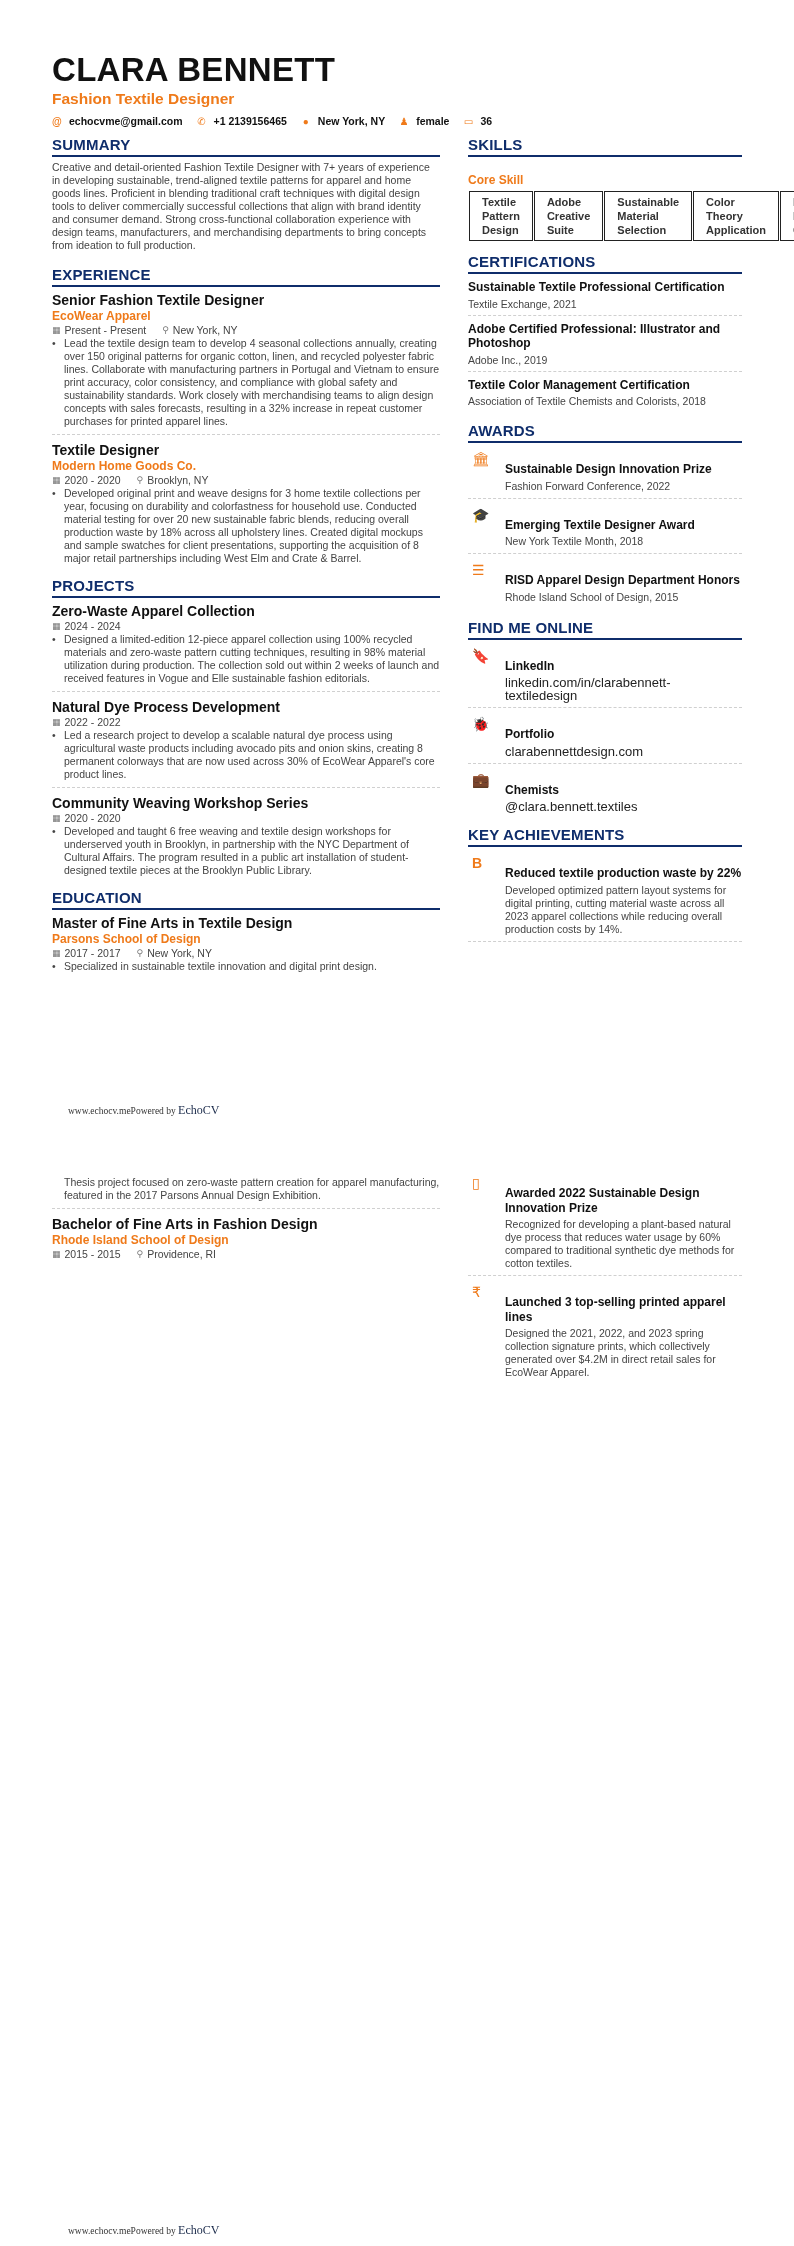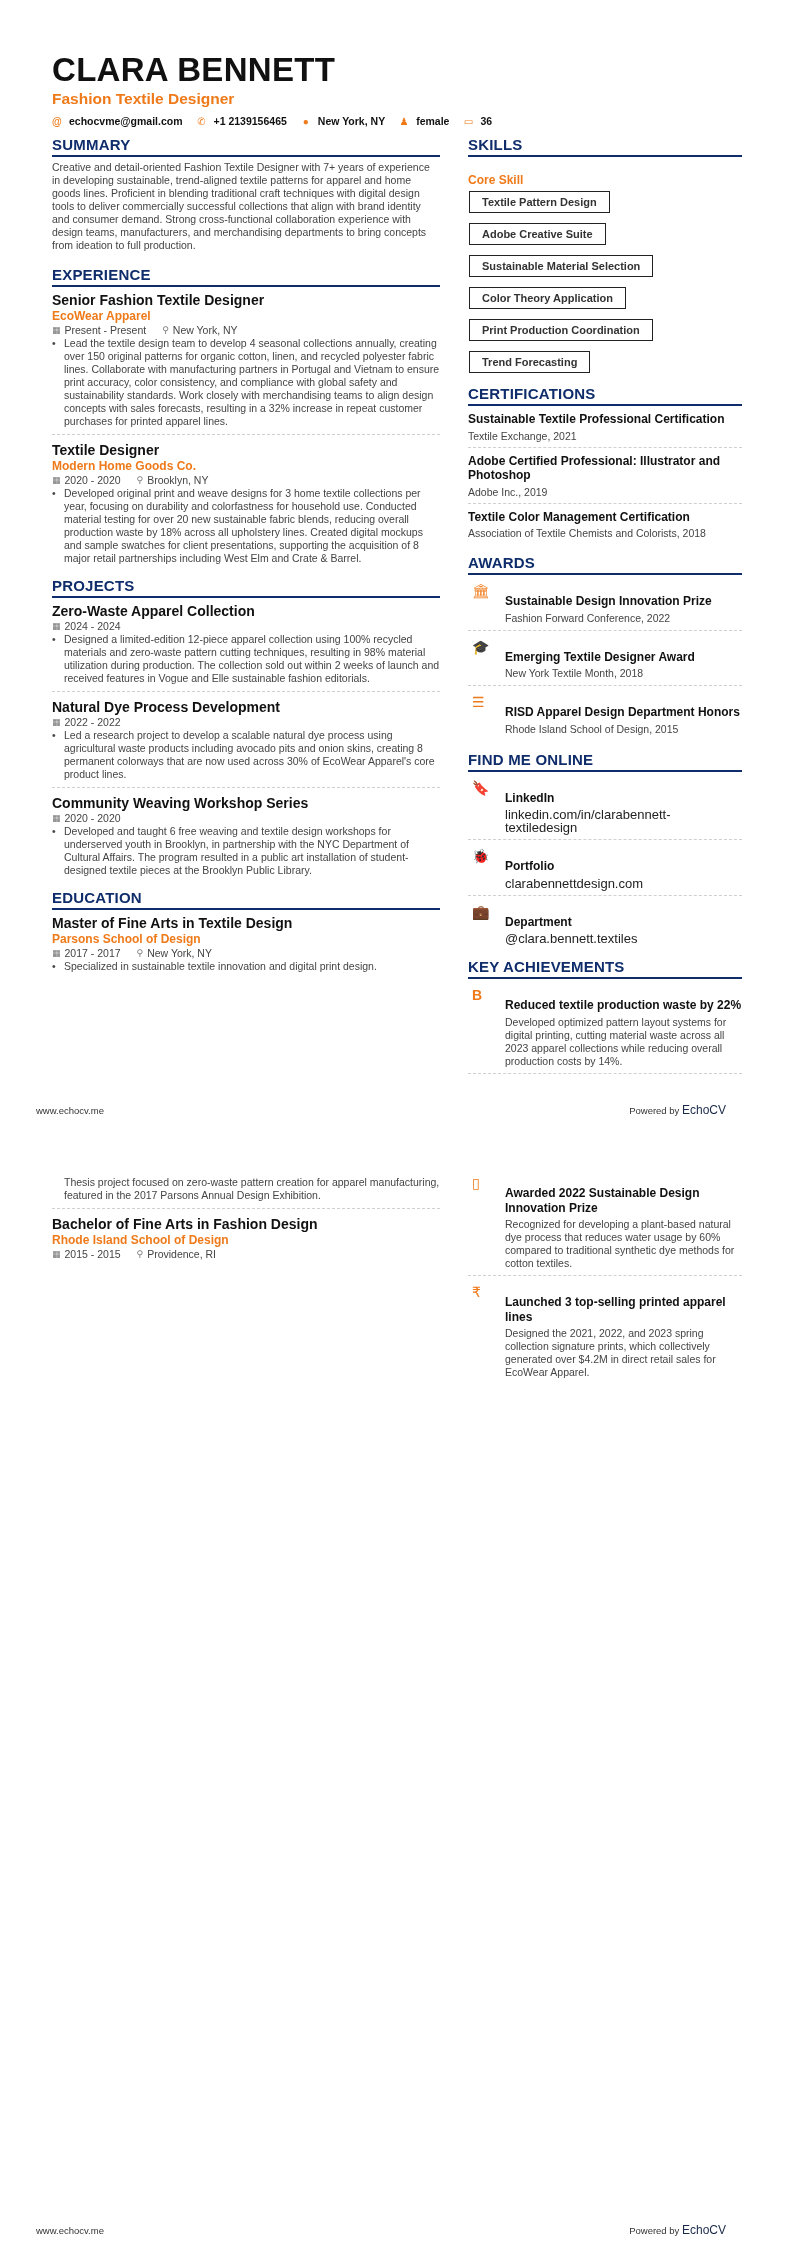--- a/index.html
+++ b/index.html
@@ -26,37 +26,37 @@
   .e-title { font-size: 14px; font-weight: 700; color: #111; line-height: 18px; }
   .e-org { font-size: 12px; font-weight: 700; color: #ef7a1a; line-height: 15px; }
   .meta { display: flex; font-size: 10.5px; color: #444; line-height: 13px; }
   .meta .m { margin-right: 16px; display: flex; align-items: center; }
   .meta .ic { color: #777; font-size: 9px; margin-right: 4px; }
   .bullet { display: flex; font-size: 10.5px; color: #444; line-height: 13px; }
   .bullet .dot { width: 12px; flex: none; }
 
   .sub-orange { font-size: 12px; font-weight: 700; color: #ef7a1a; line-height: 15px; margin: 16px 0 3px; }
   .chip { display: inline-block; border: 1.5px solid #222; padding: 3px 12px; font-size: 11px; font-weight: 700; color: #333; line-height: 14px; margin: 0 0 10px 1px; }
-  .chips { display: flex; flex-direction: column; align-items: flex-start; }
+  .chips { display: flex; align-items: flex-start; }
 
   .cert { padding: 2px 0 4px; margin-bottom: 4px; border-bottom: 1px dashed #d0d0d0; }
   .cert.last { border-bottom: none; }
   .cert-title { font-size: 12px; font-weight: 700; color: #111; line-height: 14.5px; }
   .cert-sub { font-size: 10.5px; color: #444; line-height: 13px; margin-top: 3px; }
 
   .icon-row { display: flex; padding: 2px 0 5px; margin-bottom: 4px; border-bottom: 1px dashed #d0d0d0; }
   .icon-row.last { border-bottom: none; }
   .icon-row .ic { width: 37px; flex: none; color: #ef7a1a; font-size: 14px; padding-top: 2px; padding-left: 4px; }
   .icon-row .body { flex: 1; }
   .ir-title { font-size: 12px; font-weight: 700; color: #111; line-height: 14.5px; margin-top: 13px; }
   .ir-sub { font-size: 10.5px; color: #444; line-height: 13px; margin-top: 3px; }
   .ir-link { font-size: 13px; color: #222; line-height: 13px; margin-top: 3px; }
   .ach-letter { font-size: 17px; font-weight: 700; color: #ef7a1a; }
 
-  .footer { position: absolute; left: 36px; width: 690px; display: flex; justify-content: space-between; align-items: center; font-size: 9.5px; color: #333; }
+  .footer { position: absolute; left: 68px; width: 690px; display: flex; justify-content: flex-start; align-items: center; font-size: 9.5px; color: #333; font-family: Liberation Serif, serif; }
   .footer .brand { font-size: 12px; color: #1a2a4a; }
 </style>
 </head>
 <body>
 
 <div class="page page1">
 
   <div class="header">
     <div class="name">CLARA BENNETT</div>
     <div class="title">Fashion Textile Designer</div>
@@ -265,21 +265,21 @@
       <div class="icon-row">
         <span class="ic">🐞</span>
         <div class="body">
           <div class="ir-title">Portfolio</div>
           <div class="ir-link">clarabennettdesign.com</div>
         </div>
       </div>
       <div class="icon-row last">
         <span class="ic">💼</span>
         <div class="body">
-          <div class="ir-title">Department</div>
+          <div class="ir-title">Chemists</div>
           <div class="ir-link">@clara.bennett.textiles</div>
         </div>
       </div>
     </section>
 
     <section style="margin-top:8px;">
       <div class="sec-title">KEY ACHIEVEMENTS</div>
       <div class="icon-row">
         <span class="ic ach-letter">B</span>
         <div class="body">

